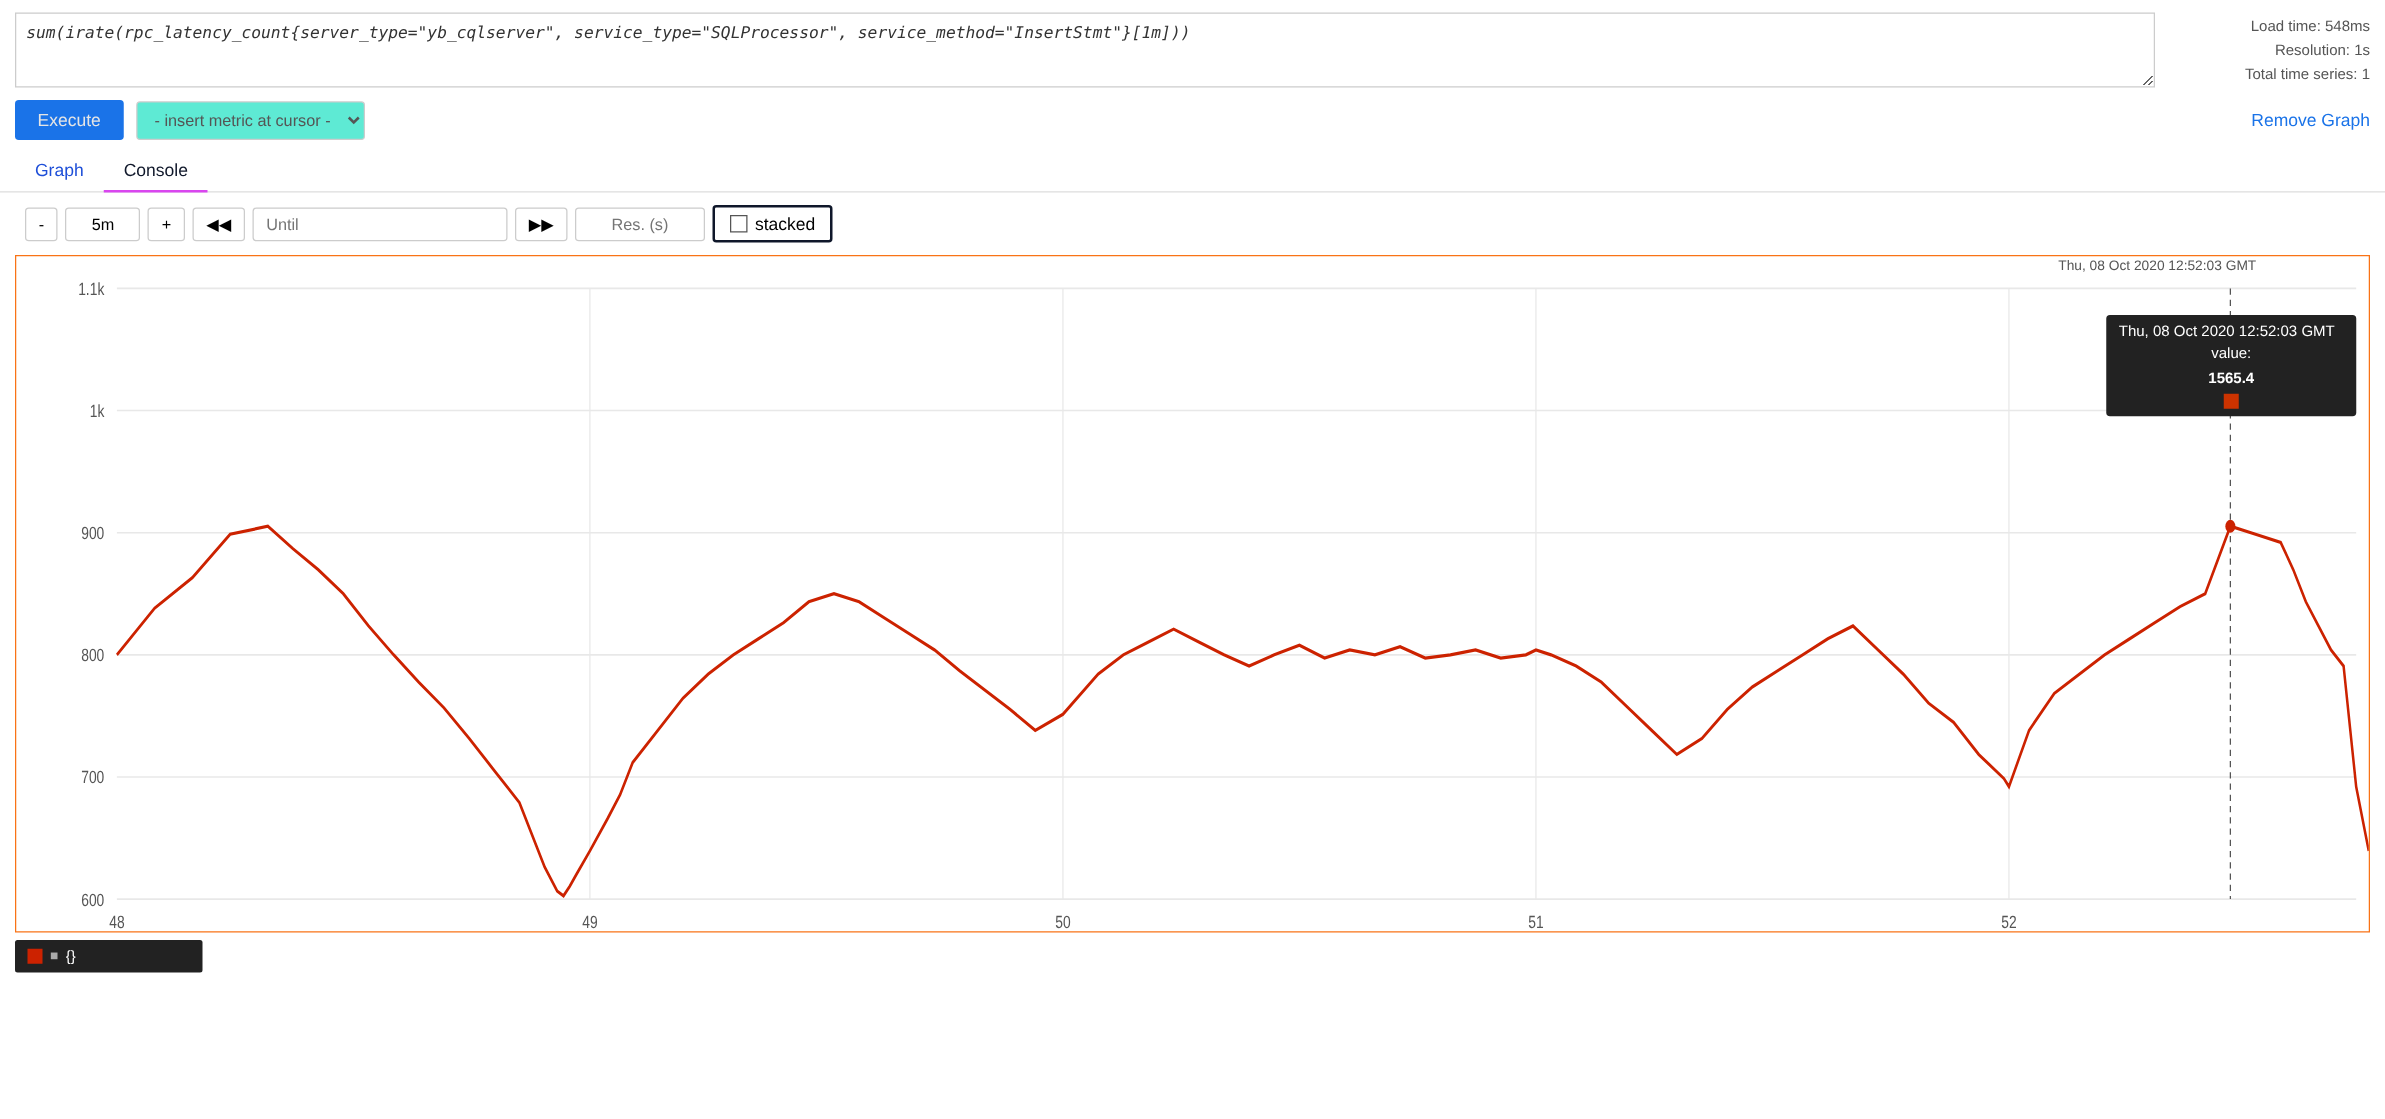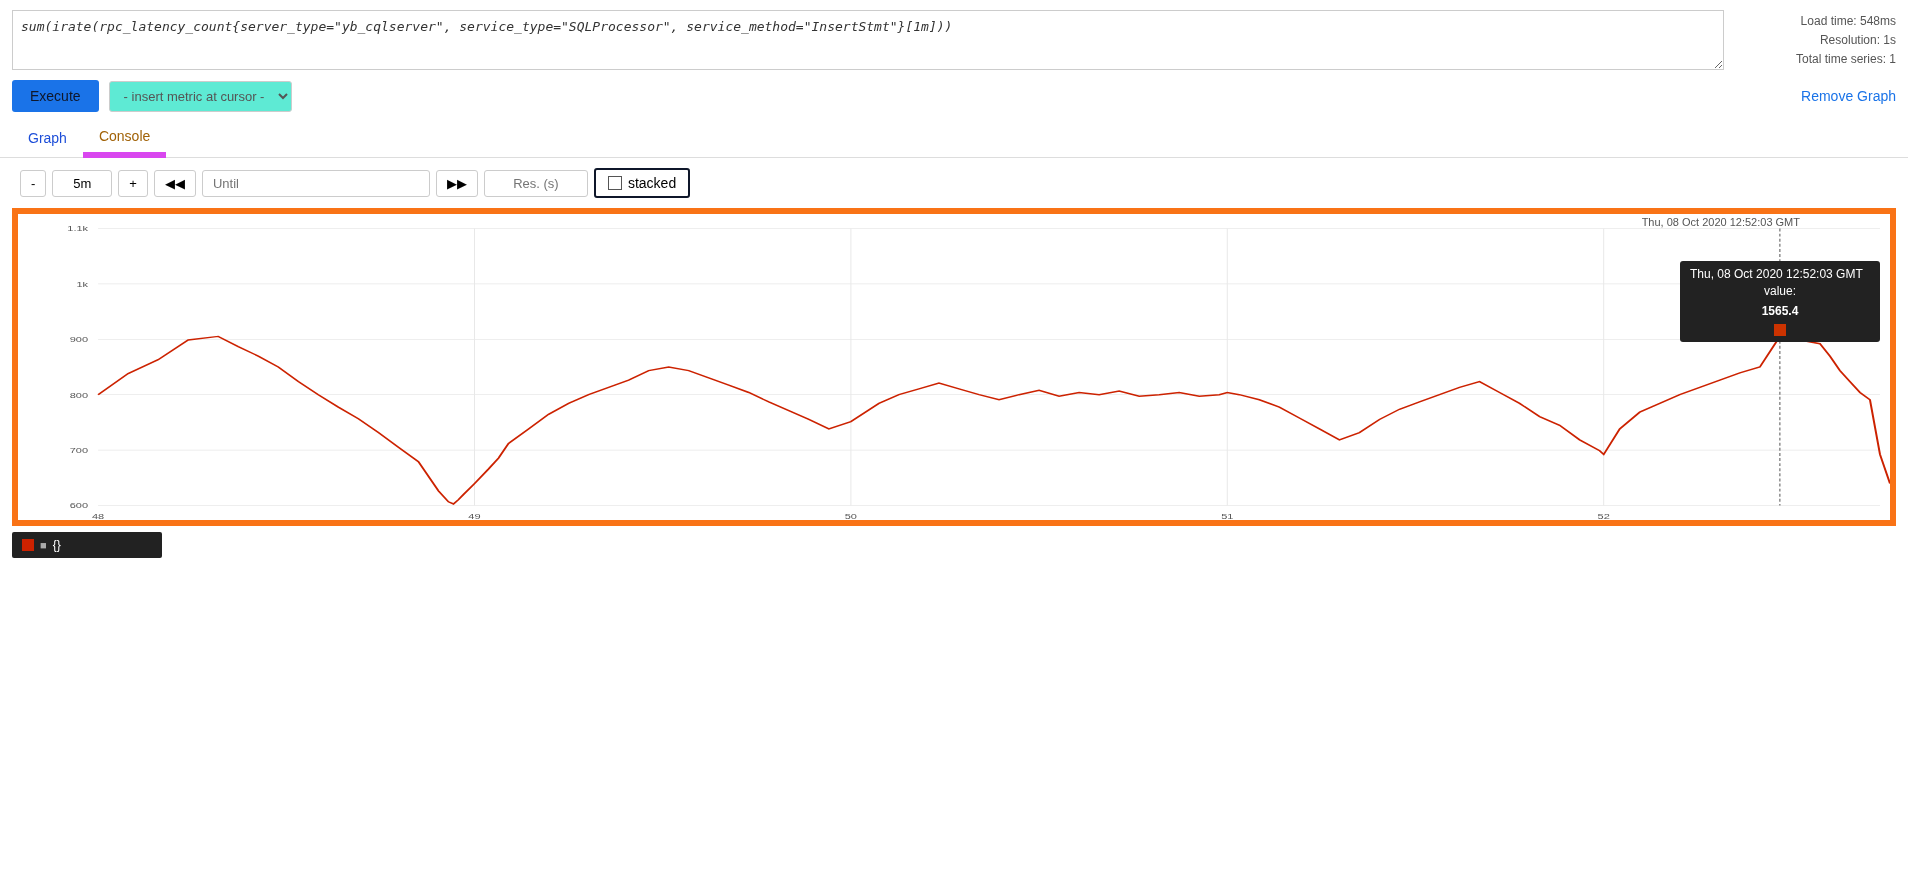--- a/index.html
+++ b/index.html
@@ -32,21 +32,21 @@
     }
 
     .controls-row {
       display: flex;
       align-items: center;
       padding: 4px 12px 8px 12px;
       gap: 10px;
     }
     .execute-btn {
       background: #1a73e8;
-      color: #0f172a;
+      color: #e5e5e5;
       border: none;
       padding: 8px 18px;
       font-size: 14px;
       cursor: pointer;
       border-radius: 3px;
     }
     .metric-select {
       border: 1px solid #ccc;
       padding: 6px 10px;
       font-size: 13px;
@@ -74,22 +74,22 @@
     }
     .tab {
       padding: 8px 16px;
       font-size: 14px;
       cursor: pointer;
       color: #555;
       border-bottom: 2px solid transparent;
       margin-bottom: -1px;
     }
     .tab.active {
-      color: #a16207;
-      border-bottom: 6px solid #d946ef;
+      color: #0f172a;
+      border-bottom: 2px solid #d946ef;
       font-weight: 500;
     }
     .tab.inactive {
       color: #1d4ed8;
       border-bottom: 2px solid transparent;
       text-align: center;
     }
 
     .graph-controls {
       display: flex;
@@ -110,21 +110,21 @@
       padding: 5px 10px;
       font-size: 13px;
       width: 60px;
       text-align: center;
       border-radius: 3px;
     }
     .until-input {
       border: 1px solid #ccc;
       padding: 5px 10px;
       font-size: 13px;
-      width: 228px;
+      width: 204px;
       border-radius: 3px;
     }
     .res-input {
       border: 1px solid #ccc;
       padding: 5px 10px;
       font-size: 13px;
       width: 104px;
       text-align: center;
       border-radius: 3px;
     }
@@ -142,22 +142,22 @@
     .stacked-checkbox {
       width: 14px;
       height: 14px;
       border: 1px solid #555;
       display: inline-block;
     }
 
     .chart-area {
       position: relative;
       margin: 0 12px;
-      border: 6px solid #f97316;
-      height: 318px;
+      border: 1px solid #f97316;
+      height: 542px;
     }
     .chart-svg {
       width: 100%;
       height: 100%;
     }
 
     .legend-area {
       display: flex;
       align-items: center;
       margin: 6px 12px;

